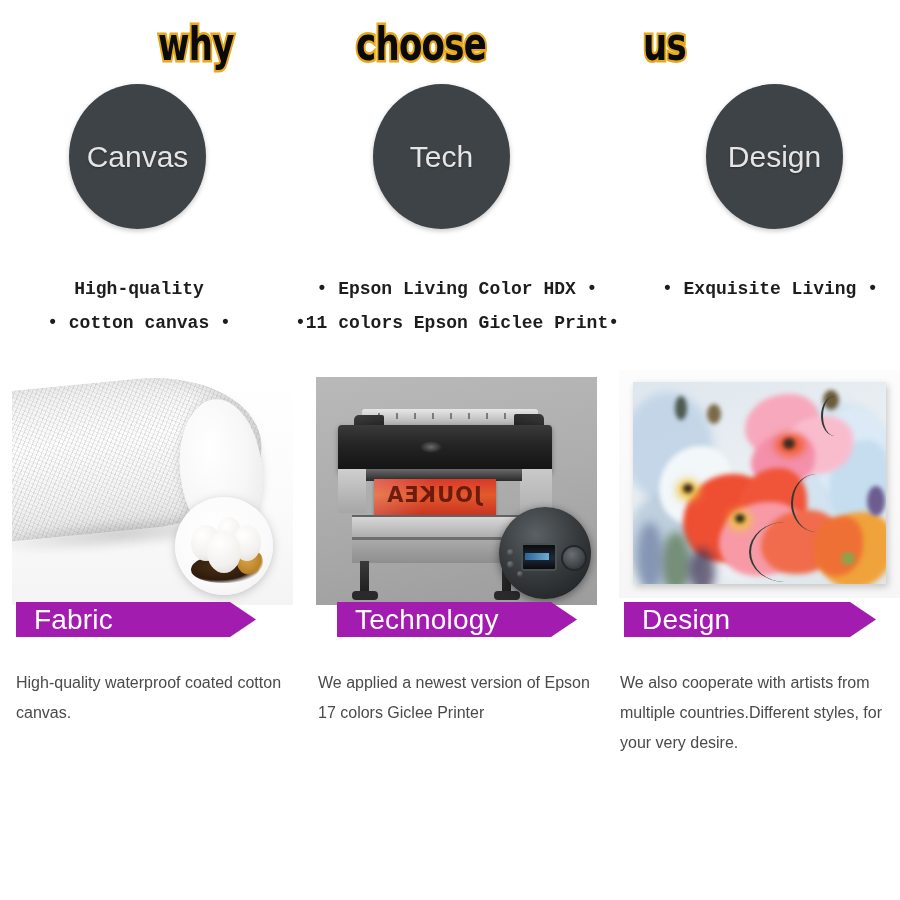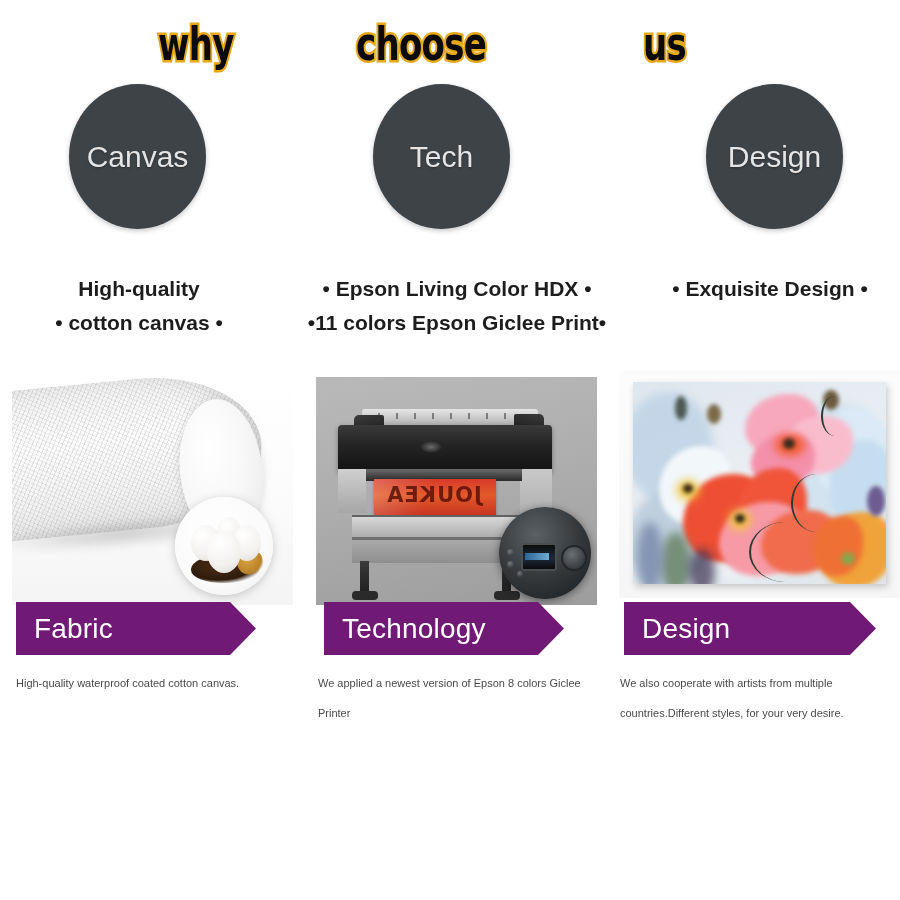--- a/index.html
+++ b/index.html
@@ -61,22 +61,22 @@
     letter-spacing: 0px;
     text-shadow: 0 1px 2px rgba(0,0,0,0.35);
   }
   .circle-1 { left: 69px;  top: 84px; }
   .circle-2 { left: 373px; top: 84px; }
   .circle-3 { left: 706px; top: 84px; }
 
   
   .bullets {
     position: absolute;
-    font-family: Liberation Sans, sans-serif;
-    font-size: 21px;
+    font-family: Liberation Mono, monospace;
+    font-size: 18px;
     font-weight: bold;
     line-height: 34px;
     color: #1d1d1d;
     text-align: center;
     white-space: nowrap;
   }
   .bullets-1 { left: 24px;  top: 272px; width: 230px; }
   .bullets-2 { left: 272px; top: 272px; width: 370px; }
   .bullets-3 { left: 650px; top: 272px; width: 240px; }
   .bullets .line { display: block; }
@@ -312,43 +312,43 @@
   .stem {
     position: absolute;
     border-left: 2px solid #2b3b33;
     border-radius: 50%;
     filter: blur(0.5px);
   }
 
   
   .banner {
     position: absolute;
-    height: 53px;
-    background: #701a75;
+    height: 35px;
+    background: #a21caf;
     display: flex;
     align-items: center;
     filter: drop-shadow(1px 3px 3px rgba(0,0,0,0.20));
     clip-path: polygon(0 0, calc(100% - 26px) 0, 100% 50%, calc(100% - 26px) 100%, 0 100%);
   }
   .banner-label {
     color: #ffffff;
     font-size: 28px;
     font-weight: 400;
     padding-left: 18px;
     letter-spacing: 0.2px;
   }
   .banner-1 { left: 16px;  top: 602px; width: 240px; }
-  .banner-2 { left: 324px; top: 602px; width: 240px; text-align: right; }
+  .banner-2 { left: 337px; top: 602px; width: 240px; text-align: right; }
   .banner-3 { left: 624px; top: 602px; width: 252px; }
 
   
   .col {
     position: absolute;
     font-family: "Liberation Sans", sans-serif;
-    font-size: 11px;
+    font-size: 16px;
     line-height: 30px;
     color: #4a4a4a;
   }
   .col-1 { left: 16px;  top: 668px; width: 278px; }
   .col-2 { left: 318px; top: 668px; width: 282px; }
   .col-3 { left: 620px; top: 668px; width: 278px; }
   .col p { margin: 0 0 14px 0; }
 </style>
 </head>
 <body>
@@ -371,21 +371,21 @@
 
 <div class="bullets bullets-1">
   <span class="line">High-quality</span>
   <span class="line">• cotton canvas •</span>
 </div>
 <div class="bullets bullets-2">
   <span class="line">• Epson Living Color HDX •</span>
   <span class="line">•11 colors Epson Giclee Print•</span>
 </div>
 <div class="bullets bullets-3">
-  <span class="line">• Exquisite Design •</span>
+  <span class="line">• Exquisite Living •</span>
 </div>
 
 <div class="photo photo-1">
   <div class="canvas-scene">
     <div class="canvas-roll"></div>
     <div class="canvas-roll-end"></div>
     <div class="canvas-shadow"></div>
     <div class="cotton-inset">
       <div class="husk"></div>
       <div class="husk-gold"></div>
@@ -480,17 +480,17 @@
   <span class="banner-label">Technology</span>
 </div>
 <div class="banner banner-3">
   <span class="banner-label">Design</span>
 </div>
 
 <div class="col col-1">
   <p>High-quality waterproof coated cotton canvas.</p>
 </div>
 <div class="col col-2">
-  <p>We applied a newest version of Epson 8 colors Giclee Printer</p>
+  <p>We applied a newest version of Epson 17 colors Giclee Printer</p>
 </div>
 <div class="col col-3">
   <p>We also cooperate with artists from multiple countries.Different styles, for your very desire.</p>
 </div>
 
 </body></html>

